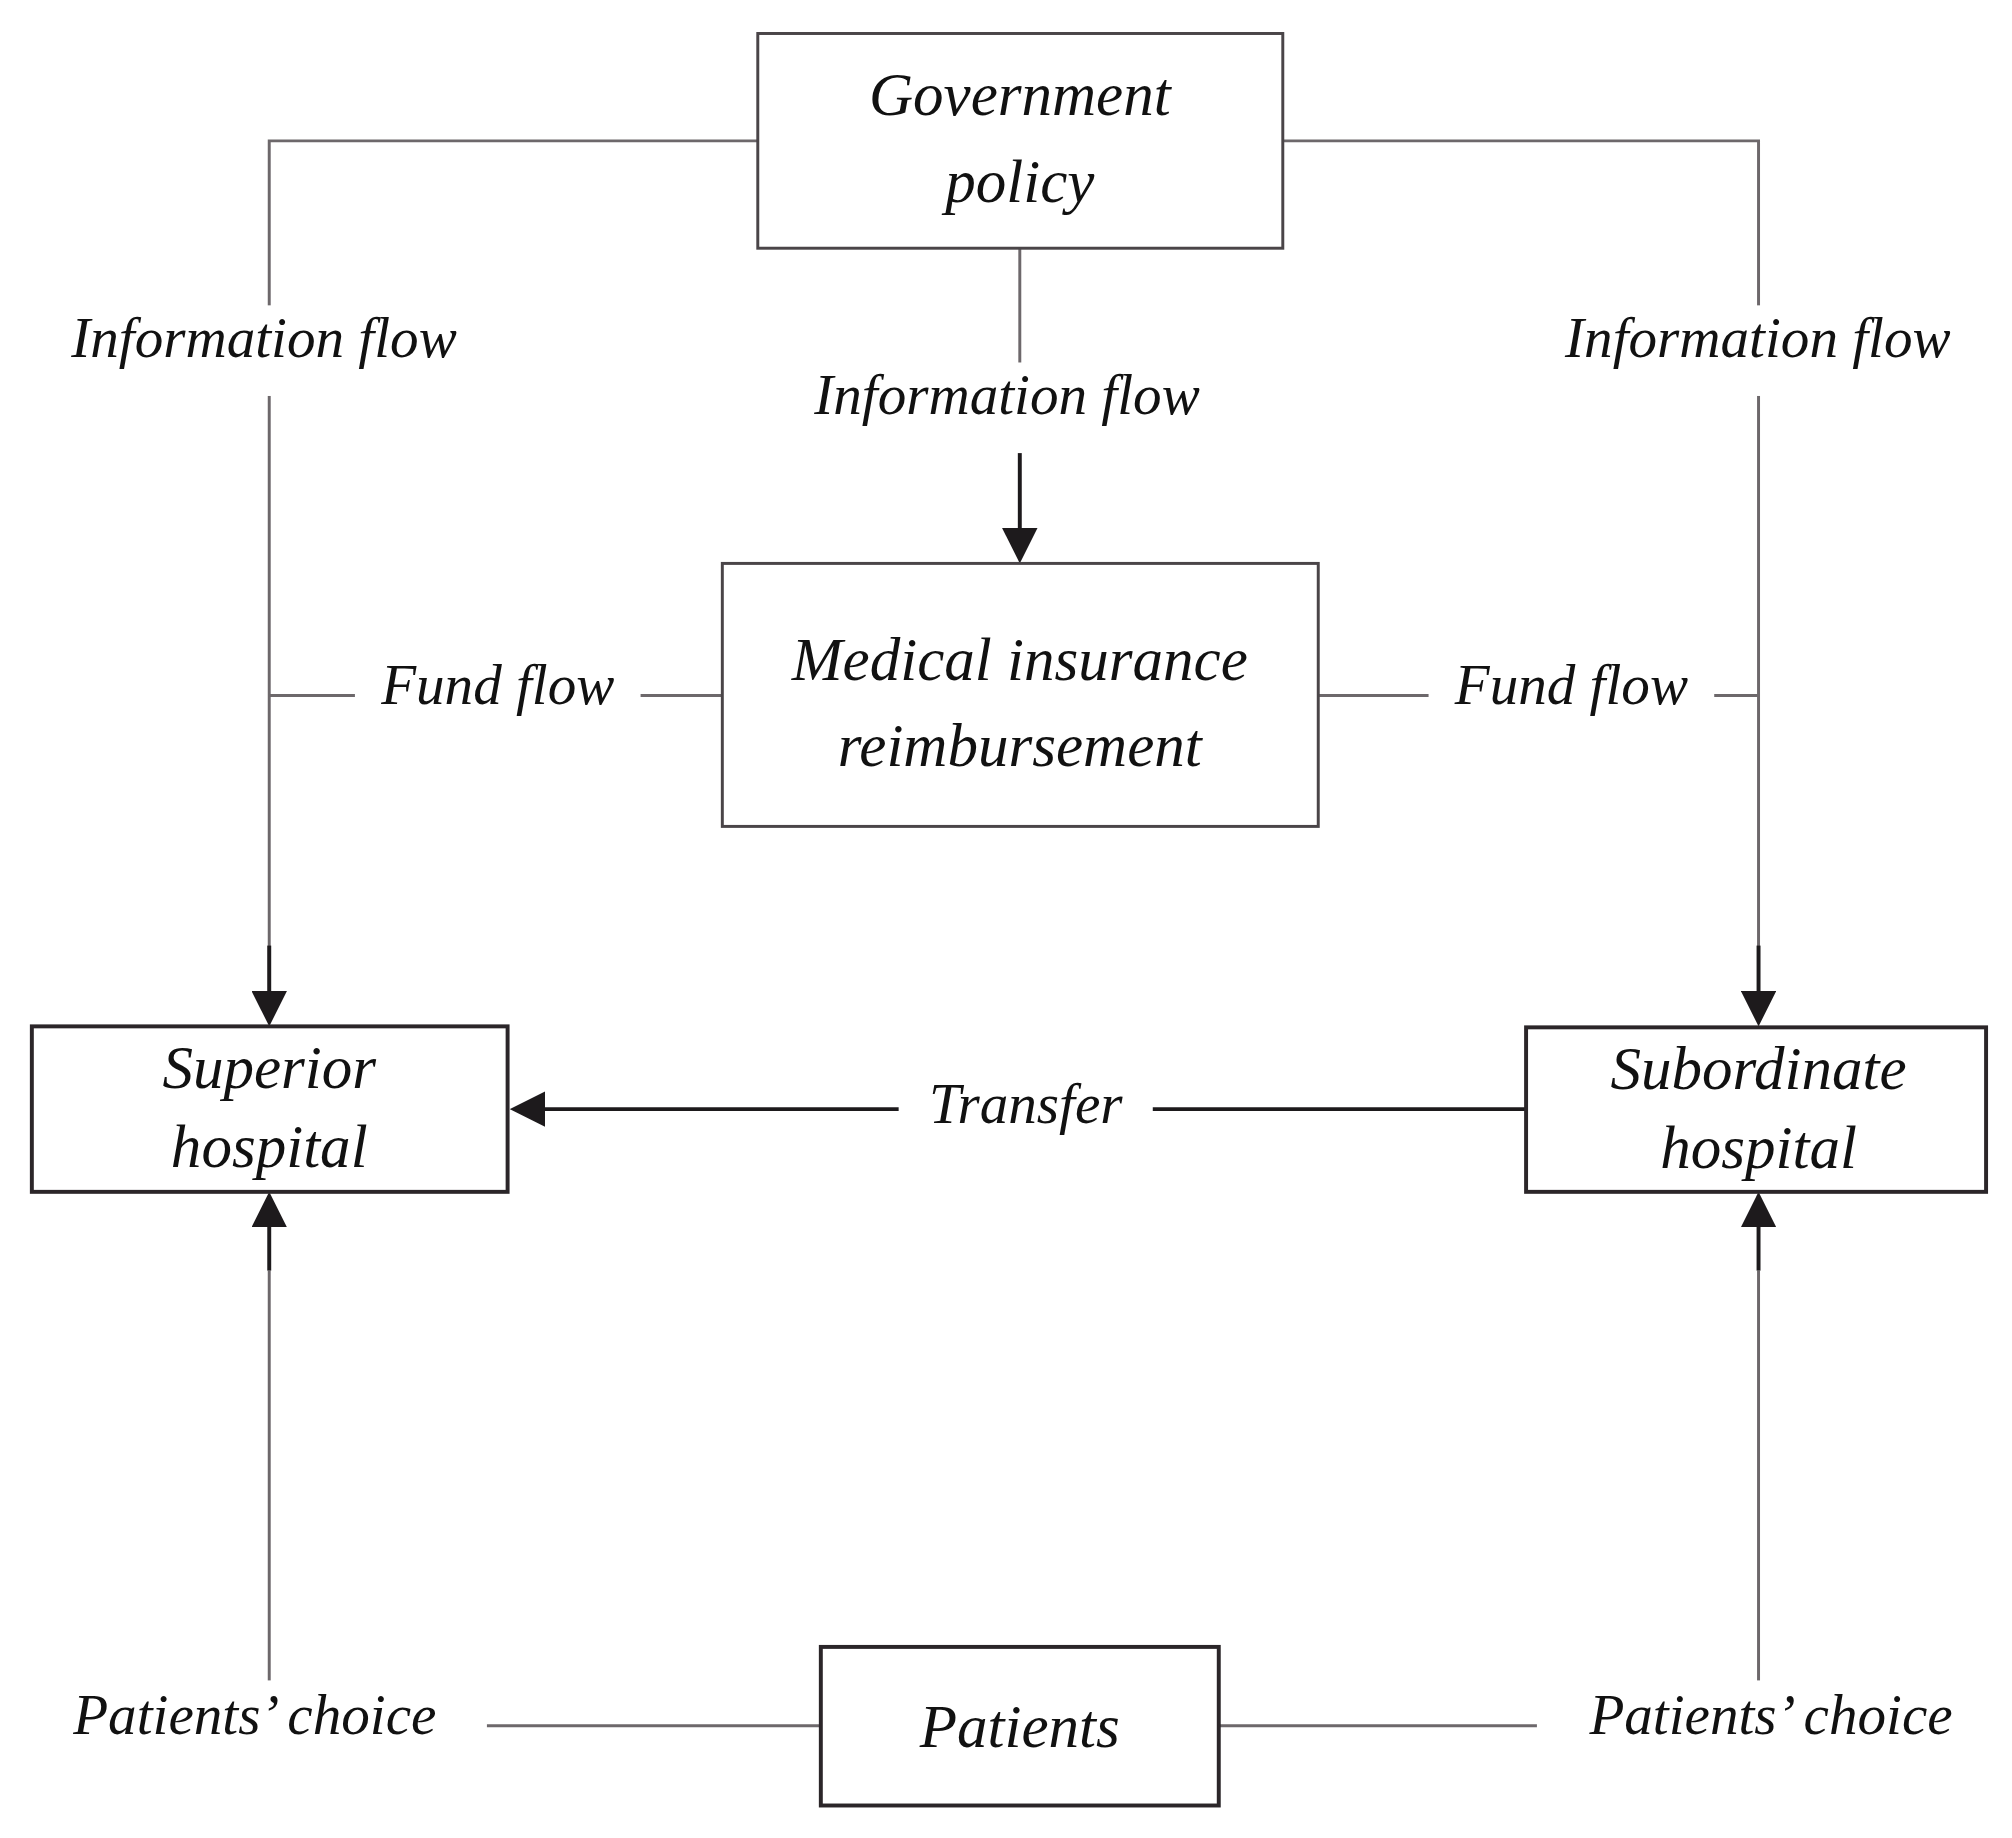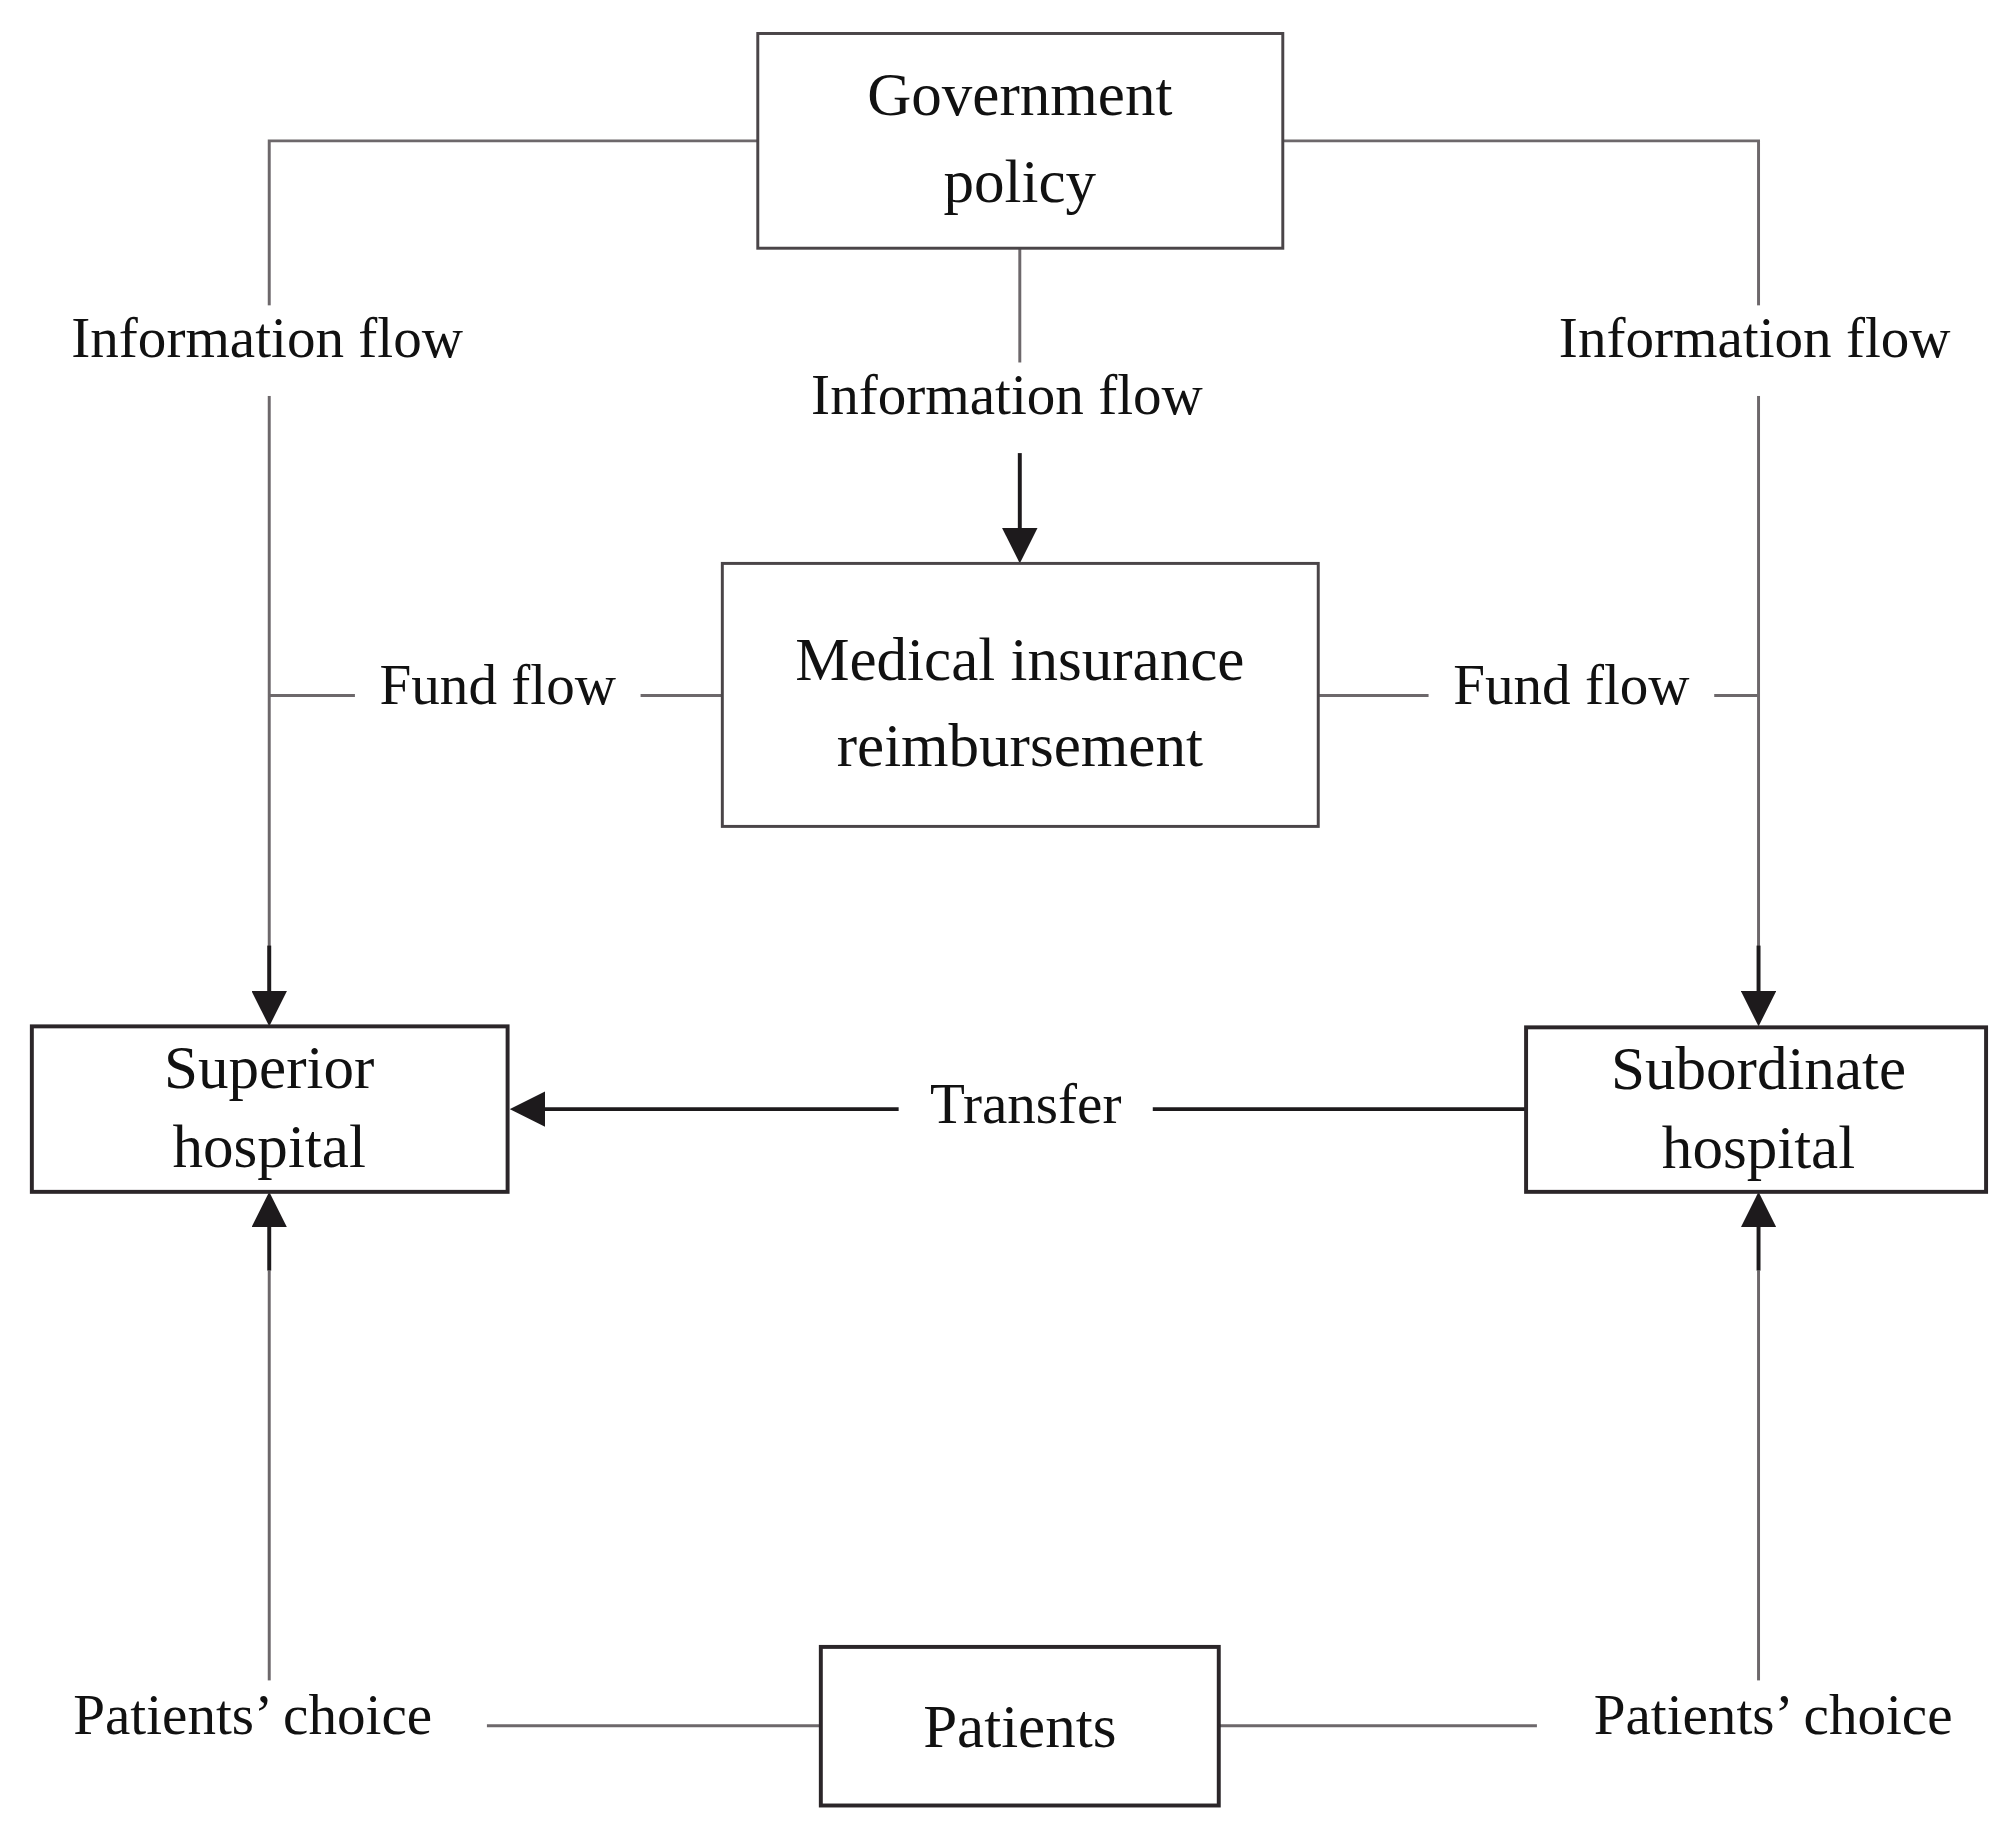--- a/index.html
+++ b/index.html
@@ -12,20 +12,21 @@
     width: 2013px;
     height: 1838px;
     overflow: hidden;
     font-family: "Liberation Serif", "DejaVu Serif", serif;
   }
   #diagram-root {
     position: relative;
     width: 2013px;
     height: 1838px;
     background: #ffffff;
+    font-style: italic;
   }
   svg#diagram-canvas {
     position: absolute;
     left: 0;
     top: 0;
     width: 2013px;
     height: 1838px;
     display: block;
   }
   .node-label {

